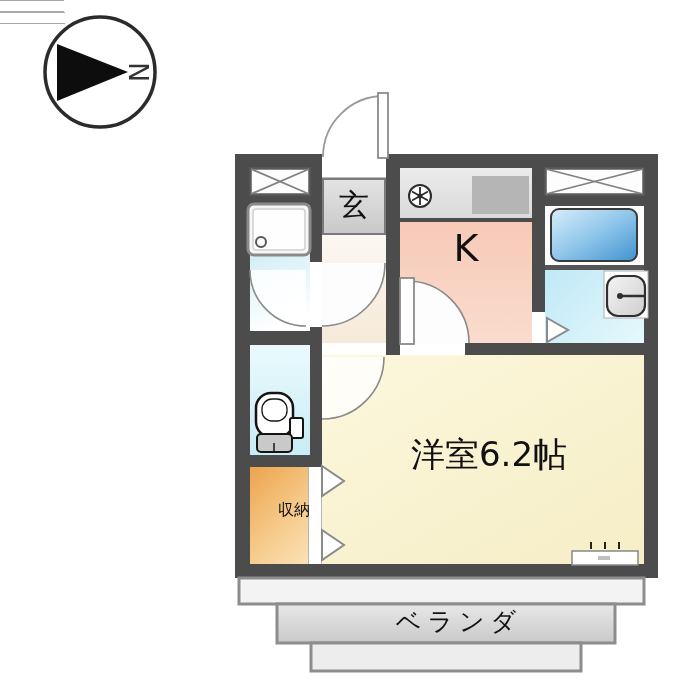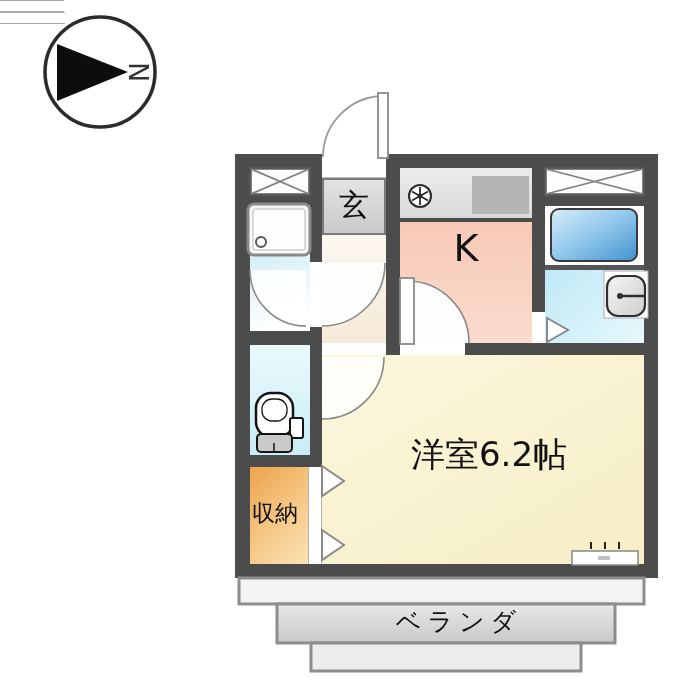--- a/index.html
+++ b/index.html
@@ -186,16 +186,16 @@
     <g stroke="#8d8d8d" stroke-width="3">
       <rect x="239" y="578" width="405" height="26" fill="#f3f3f3"></rect>
       <rect x="277" y="604" width="338" height="39" fill="url(#verGrad)"></rect>
       <rect x="311" y="643" width="270" height="28" fill="#ededed"></rect>
     </g>
   </svg>
 
   <div class="lbl" style="left:322px;top:188px;width:64px;font-size:30px;">玄</div>
   <div class="lbl" style="left:400px;top:228px;width:132px;font-size:38px;">K</div>
   <div class="lbl" style="left:322px;top:436px;width:322px;font-size:34px;font-weight:500;margin-left:6px;">洋室6.2帖</div>
-  <div class="lbl" style="left:244px;top:501px;width:62px;font-size:23px;font-family:Liberation Serif, serif;">収納</div>
+  <div class="lbl" style="left:263px;top:501px;width:62px;font-size:16px;font-family:Liberation Serif, serif;">収納</div>
   <div class="lbl" style="left:277px;top:608px;width:364px;font-size:25px;letter-spacing:6px;">ベランダ</div>
 
 </div>
 
 </body></html>

